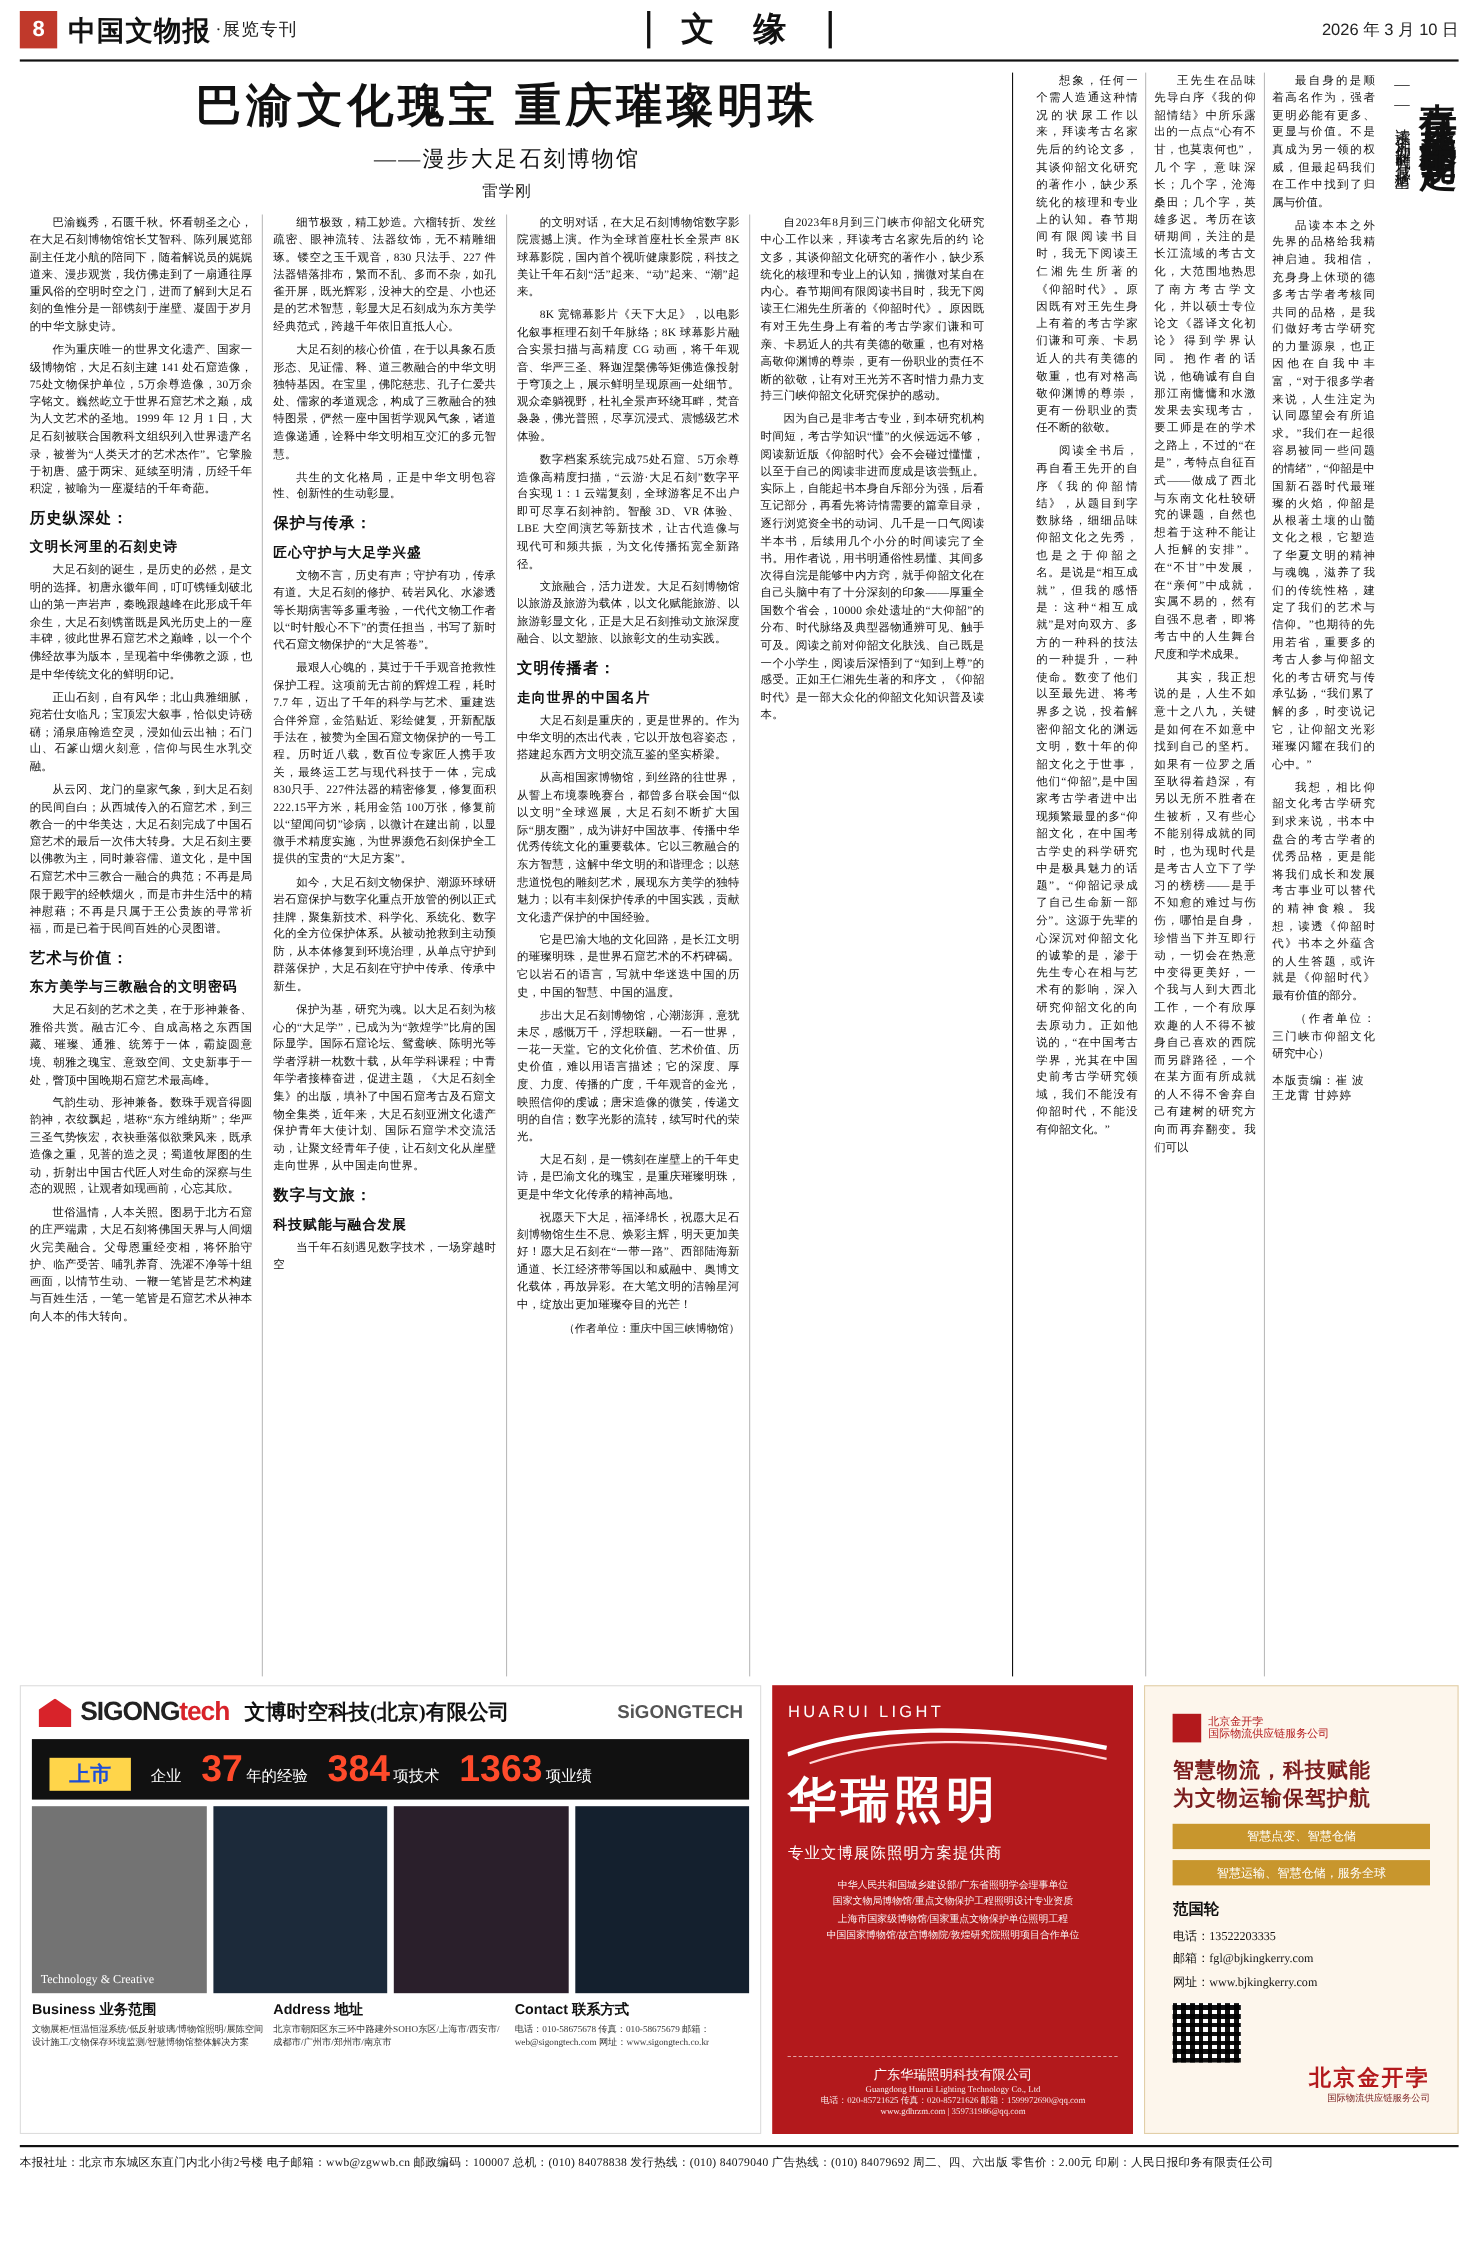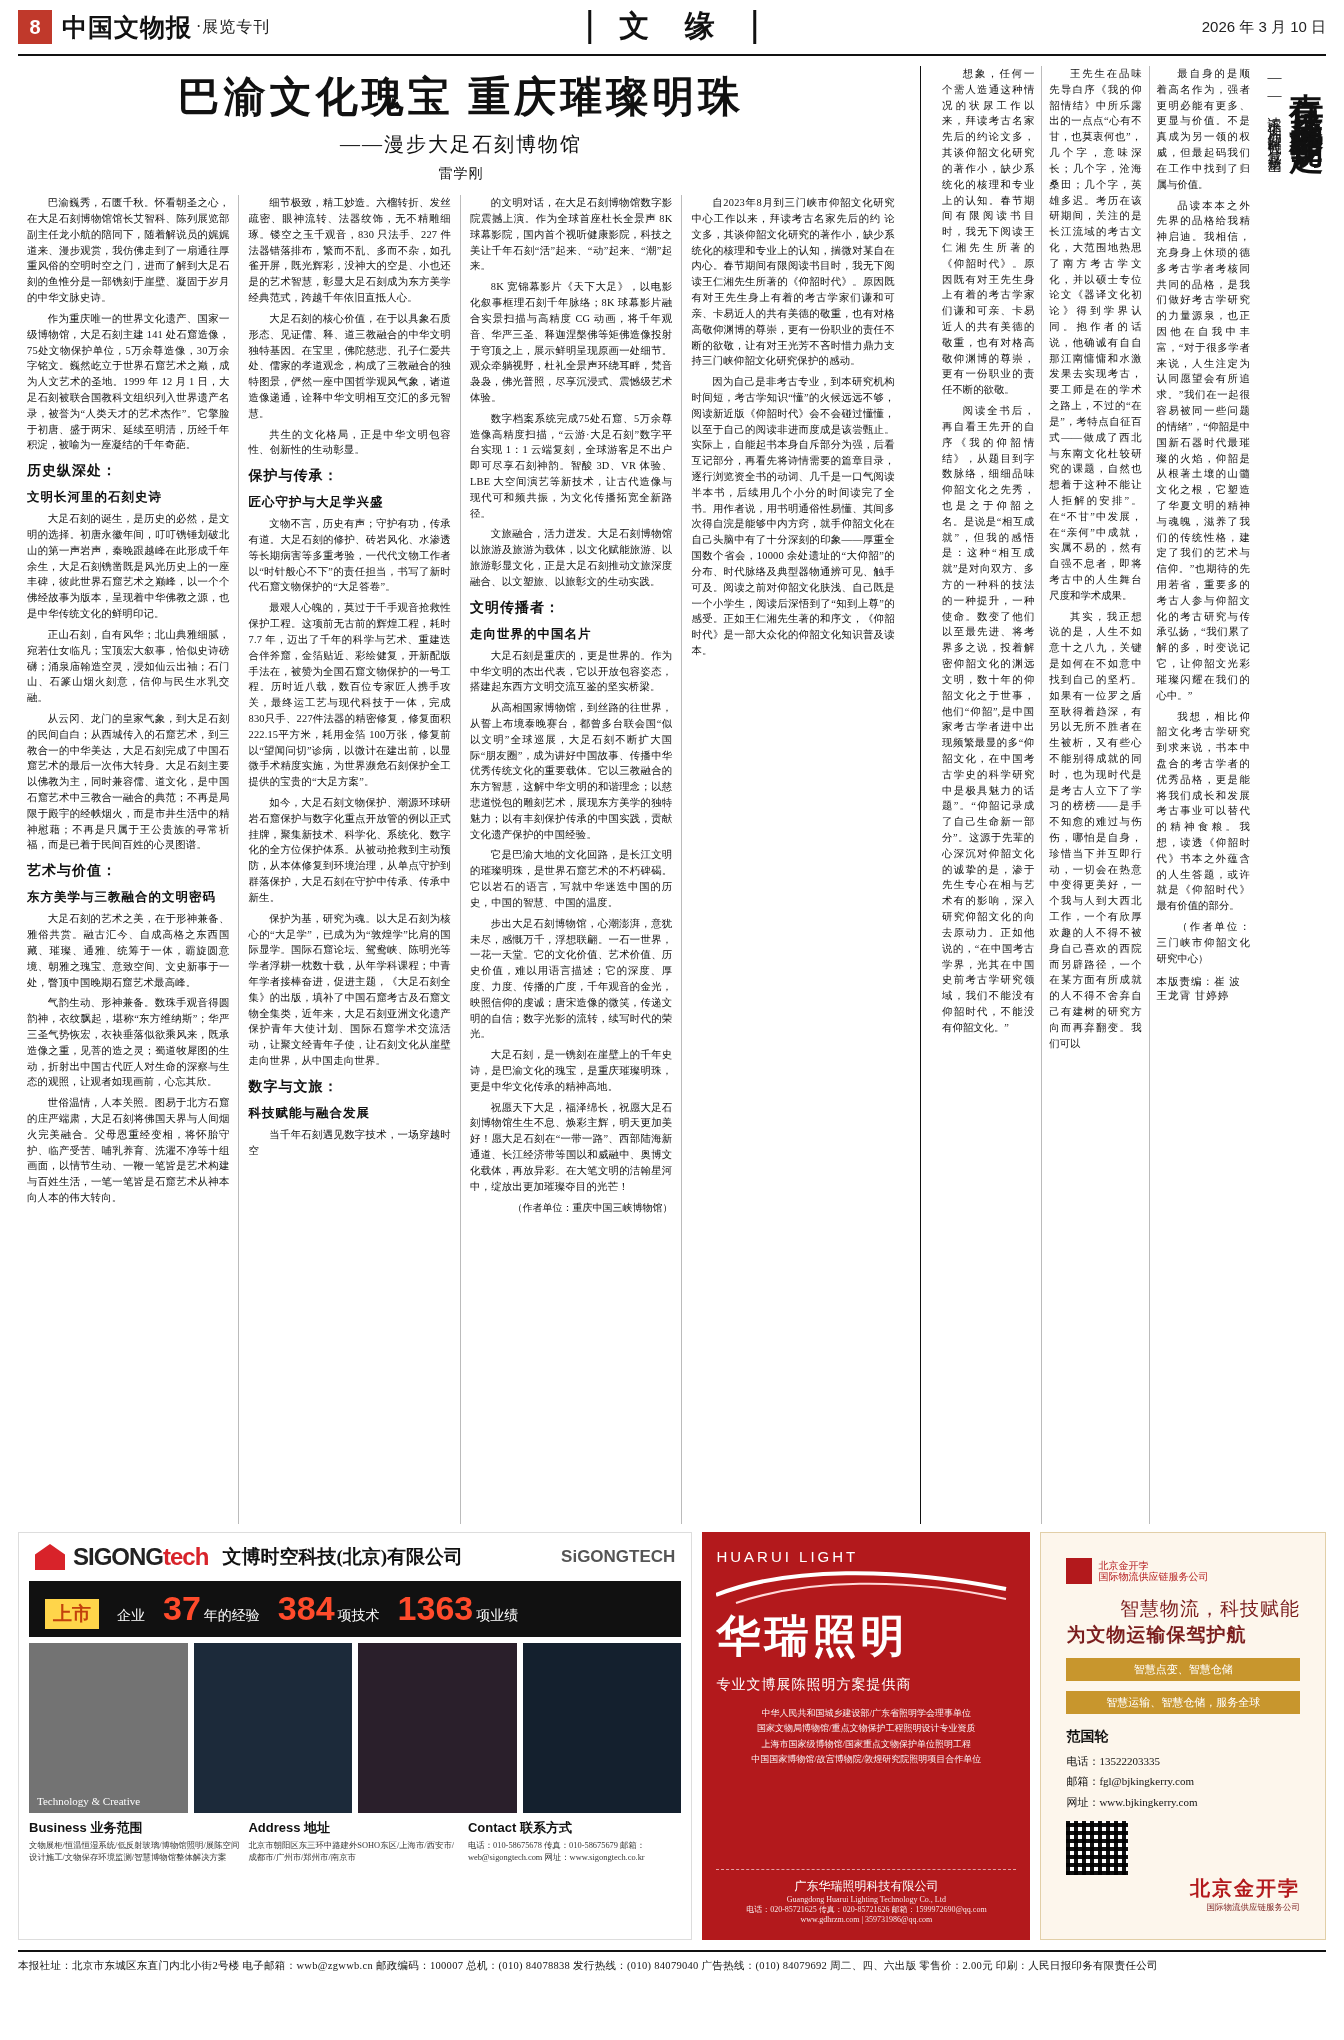--- a/index.html
+++ b/index.html
@@ -74,21 +74,21 @@
   .sg-mark{width:30px;height:26px;background:#d8232a;clip-path:polygon(0 40%,50% 0,100% 40%,100% 100%,0 100%);}
   .sg-text{font-size:24px;font-weight:bold;font-family:"Liberation Sans",sans-serif;color:#222;letter-spacing:-1px;}
   .sg-text i{color:#d8232a;font-style:normal;}
   .ad1-company{font-size:19px;font-weight:bold;margin-left:6px;}
   .sg-right{font-size:17px;font-weight:bold;color:#555;font-family:"Liberation Sans",sans-serif;}
   .ad1-stats{display:flex;align-items:baseline;gap:18px;background:#111;color:#fff;padding:8px 16px;margin:6px 10px;}
   .stat{display:flex;align-items:baseline;gap:3px;}
   .stat .n{font-size:34px;font-weight:bold;color:#fff;font-family:"Liberation Sans",sans-serif;}
   .stat .n.red{color:#ff4b2b;}
   .stat .t{font-size:14px;}
-  .badge-listed{background:#ffd54a;color:#c2410c;font-size:19px;font-weight:bold;padding:2px 8px;}
+  .badge-listed{background:#ffd54a;color:#1d4ed8;font-size:19px;font-weight:bold;padding:2px 18px;}
   .ad1-grid{display:flex;gap:6px;padding:0 10px;}
   .ad1-cell{flex:1;height:170px;background:#1c2a3a;position:relative;overflow:hidden;}
   .ad1-cell.light{background:#737373;}
   .ad1-cell.dark2{background:#2a1f2b;}
   .ad1-cell.dark3{background:#14202e;}
   .cell-cap{position:absolute;bottom:6px;left:8px;color:#fff;font-size:11px;}
   .ad1-bottom{display:flex;gap:6px;padding:6px 10px 0;}
   .ad1-bcell{flex:1;}
   .ad1-bcell h5{margin:0 0 3px;font-size:13px;color:#111;font-family:"Liberation Sans",sans-serif;}
   .ad1-bcell p{margin:0;font-size:8.4px;line-height:1.45;color:#333;}
@@ -101,21 +101,21 @@
   .hr-swoosh{height:40px;position:relative;}
   .hr-body{font-size:9px;line-height:1.7;margin-top:12px;text-align:center;opacity:.95;}
   .hr-foot{margin-top:auto;text-align:center;font-size:12px;border-top:1px dashed rgba(255,255,255,.6);padding-top:8px;}
   .hr-foot .en{font-size:8px;opacity:.9;}
 
   
   .ad3-inner{padding:25px;height:100%;box-sizing:border-box;display:flex;flex-direction:column;}
   .kerry-logo{display:flex;align-items:center;gap:6px;}
   .kl-mark{width:26px;height:26px;background:#b3191c;}
   .kl-t{font-size:10px;color:#b3191c;line-height:1.1;}
-  .ad3-h1{font-size:19px;font-weight:normal;color:#7a1d1d;margin-top:12px;letter-spacing:1px;text-align:right;}
+  .ad3-h1{font-size:19px;font-weight:bold;color:#7a1d1d;margin-top:12px;letter-spacing:1px;}
   .ad3-h2{font-size:19px;font-weight:bold;color:#7a1d1d;letter-spacing:1px;}
   .ad3-pill{background:#c8962d;color:#fff;font-size:11px;padding:4px 8px;margin-top:10px;text-align:center;}
   .ad3-contact{font-size:11px;margin-top:10px;line-height:1.9;}
   .ad3-contact b{font-size:14px;}
   .qr{width:62px;height:62px;background:
      repeating-linear-gradient(0deg,#111 0 4px,#fff 4px 8px),
      repeating-linear-gradient(90deg,#111 0 4px,transparent 4px 8px);
      background-blend-mode:multiply;margin-top:8px;}
   .ad3-foot{margin-top:auto;text-align:right;}
   .ad3-foot .cn{font-size:20px;font-weight:bold;color:#b3191c;letter-spacing:2px;}

